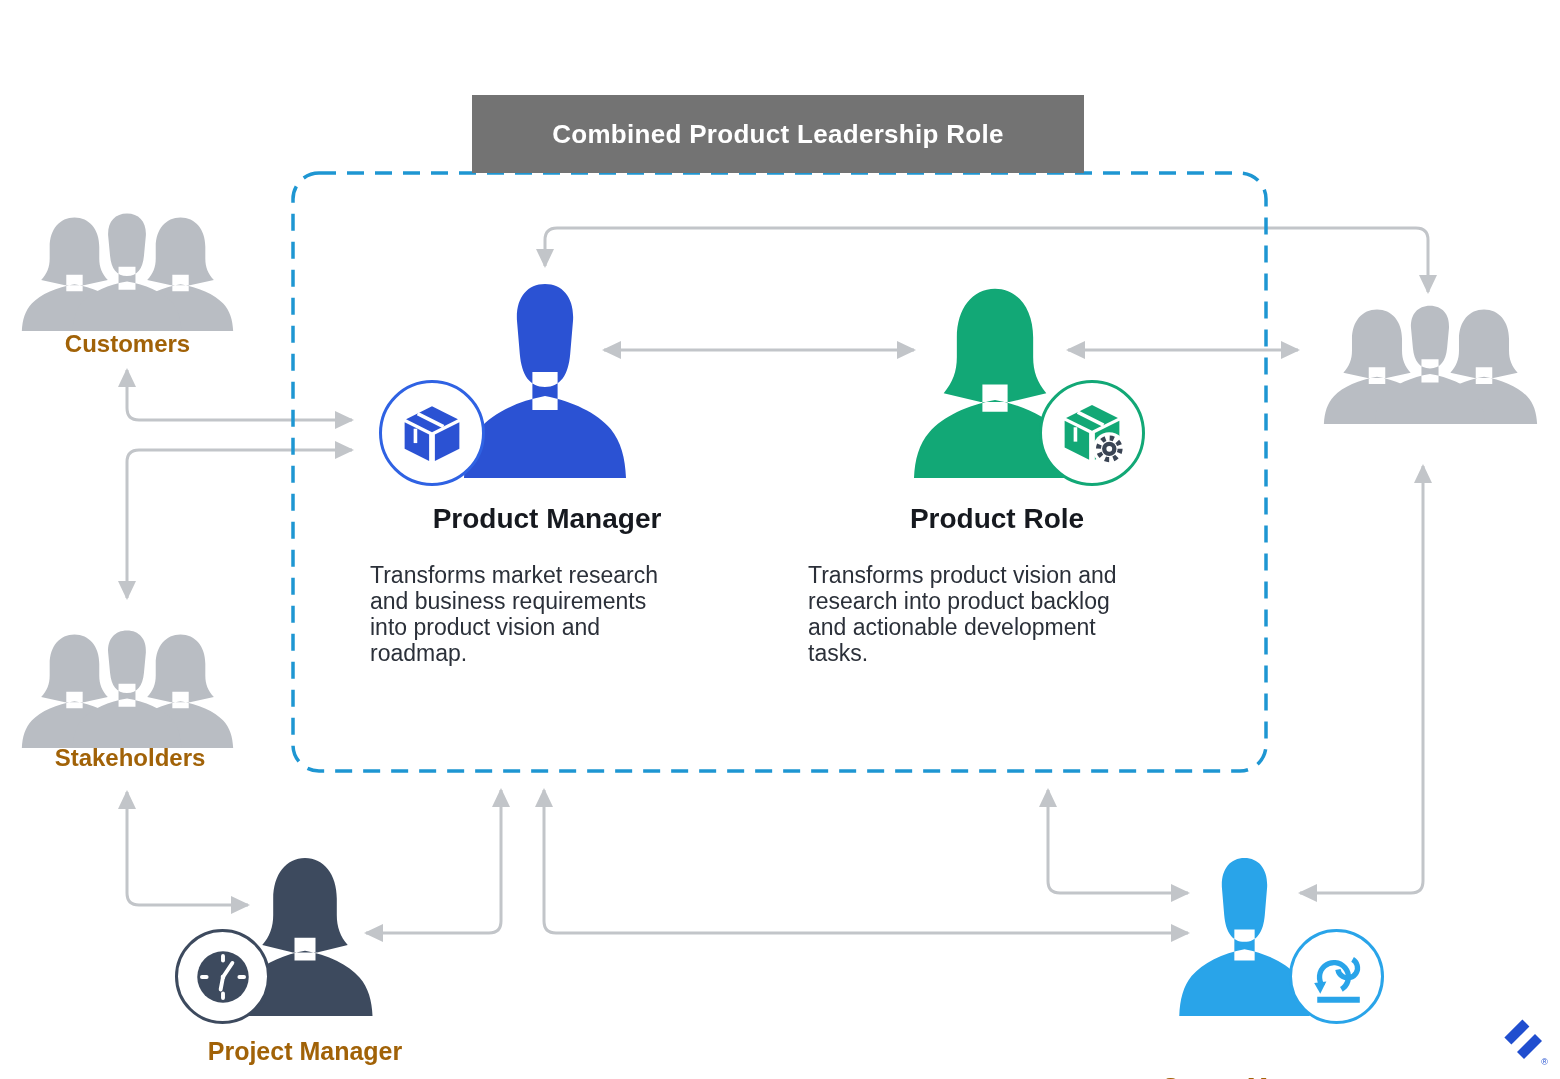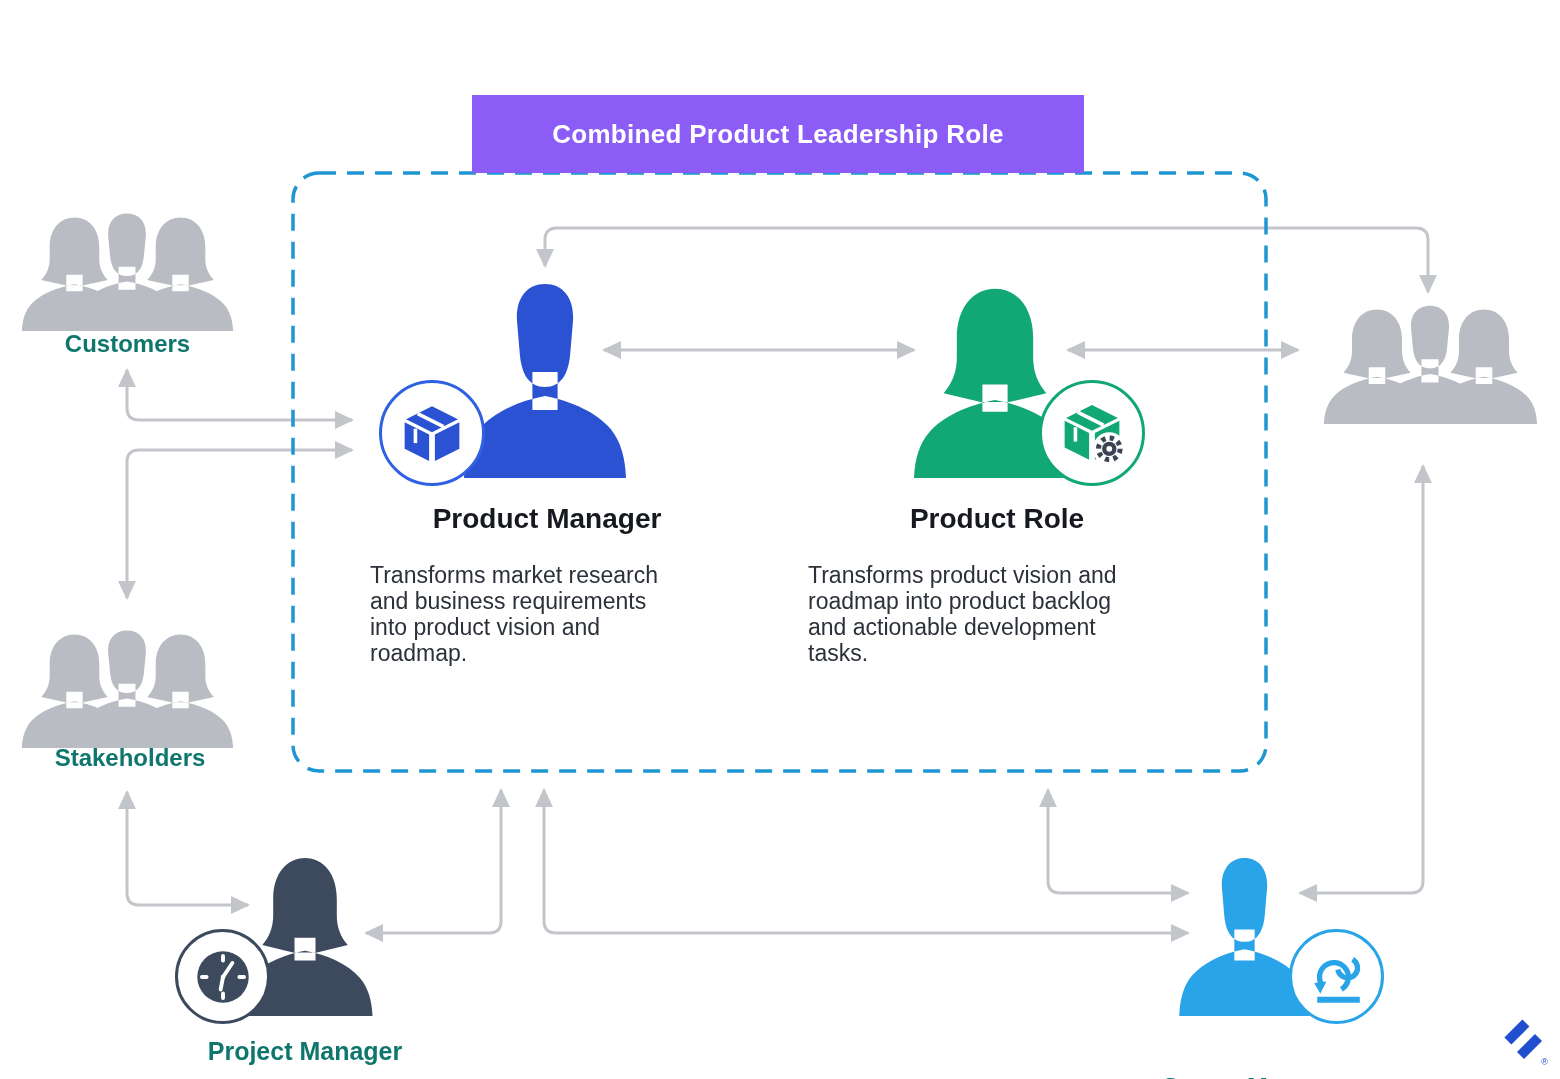--- a/index.html
+++ b/index.html
@@ -1,26 +1,26 @@
 <!DOCTYPE html>
 <html><head>
 <meta charset="utf-8">
 <style>
   html,body{margin:0;padding:0;background:#ffffff;}
   .stage{position:relative;width:1560px;height:1079px;background:#ffffff;overflow:hidden;
          font-family:"Liberation Sans", sans-serif;}
   .layer{position:absolute;left:0;top:0;z-index:1;}
   .page-title{position:absolute;left:10px;top:2px;z-index:4;font-size:30px;font-weight:700;
               color:#171a20;letter-spacing:0.2px;}
-  .banner{position:absolute;left:472px;top:95px;width:612px;height:78px;background:#8b5cf6;
+  .banner{position:absolute;left:472px;top:95px;width:612px;height:78px;background:#737373;
           z-index:3;display:flex;align-items:center;justify-content:center;}
   .banner span{color:#ffffff;font-size:26px;font-weight:600;letter-spacing:0.3px;}
   .node{position:absolute;z-index:2;}
   .fig{display:block;}
-  .nlabel{position:absolute;z-index:3;text-align:center;font-size:24px;font-weight:600;color:#0f766e;}
+  .nlabel{position:absolute;z-index:3;text-align:center;font-size:24px;font-weight:600;color:#a16207;}
   .role-label{position:absolute;z-index:3;text-align:center;font-size:28px;font-weight:600;color:#16191f;}
   .desc{position:absolute;z-index:3;font-size:23px;line-height:26px;color:#2b3039;white-space:pre-line;}
   .badge{position:absolute;z-index:3;background:#ffffff;border-radius:50%;box-sizing:border-box;
          display:flex;align-items:center;justify-content:center;}
   .badge-pm{border:3px solid #2f62e3;}
   .badge-po{border:3px solid #12a876;}
   .badge-pjm{border:3px solid #3d4a5e;}
   .badge-sm{border:3px solid #29a4e9;}
   .c-pm{color:#2b52d3;}
   .c-po{color:#12a876;}
@@ -141,21 +141,21 @@
       <path d="M30,21 L66,39" stroke="#ffffff" stroke-width="5" fill="none"></path>
       <path d="M27,42 L27,62" stroke="#ffffff" stroke-width="5" fill="none"></path>
       <circle cx="74" cy="72" r="23" fill="#ffffff"></circle>
       <circle cx="74" cy="72" r="15" fill="none" stroke="#3a4454" stroke-width="7" stroke-dasharray="5.9 5.9"></circle>
       <circle cx="74" cy="72" r="10" fill="#3a4454"></circle>
       <circle cx="74" cy="72" r="4" fill="#ffffff"></circle>
     </svg>
   </div>
   <div class="role-label" style="left:847px;top:503px;width:300px;">Product Role</div>
   <div class="desc" style="left:808px;top:562px;width:400px;">Transforms product vision and
-roadmap into product backlog
+research into product backlog
 and actionable development
 tasks.</div>
 
   <div class="node" style="left:230px;top:853px;">
     <svg class="fig c-pjm" width="150" height="163" viewBox="0 0 100 100" preserveAspectRatio="none">
         <use href="#sil-female"></use>
       </svg>
   </div>
   <div class="badge badge-pjm" style="left:175px;top:929px;width:95px;height:95px;">
     <svg width="78" height="78" viewBox="0 0 100 100">

